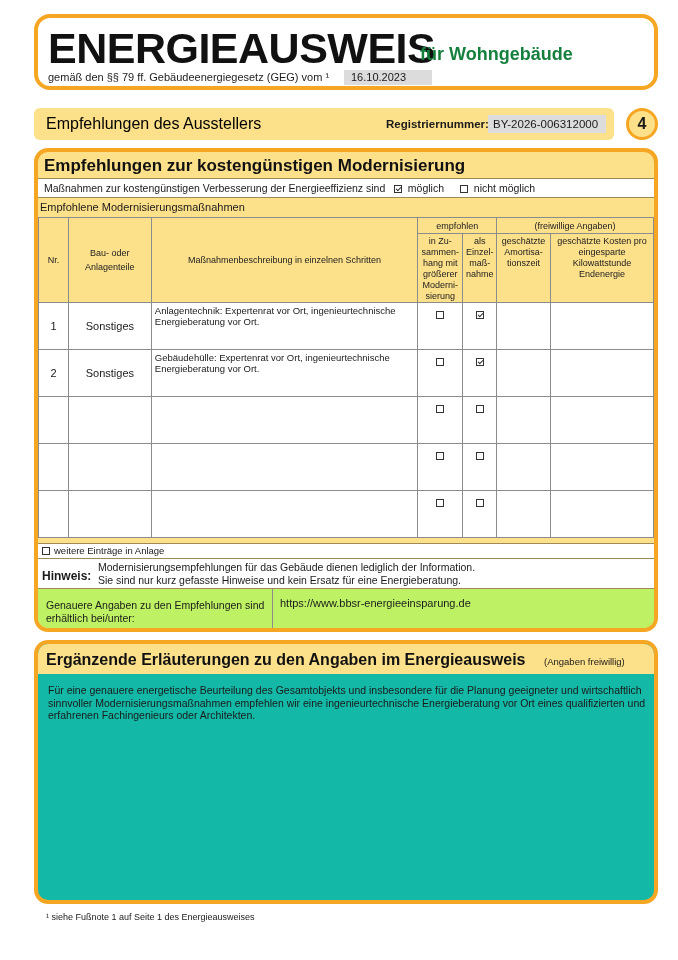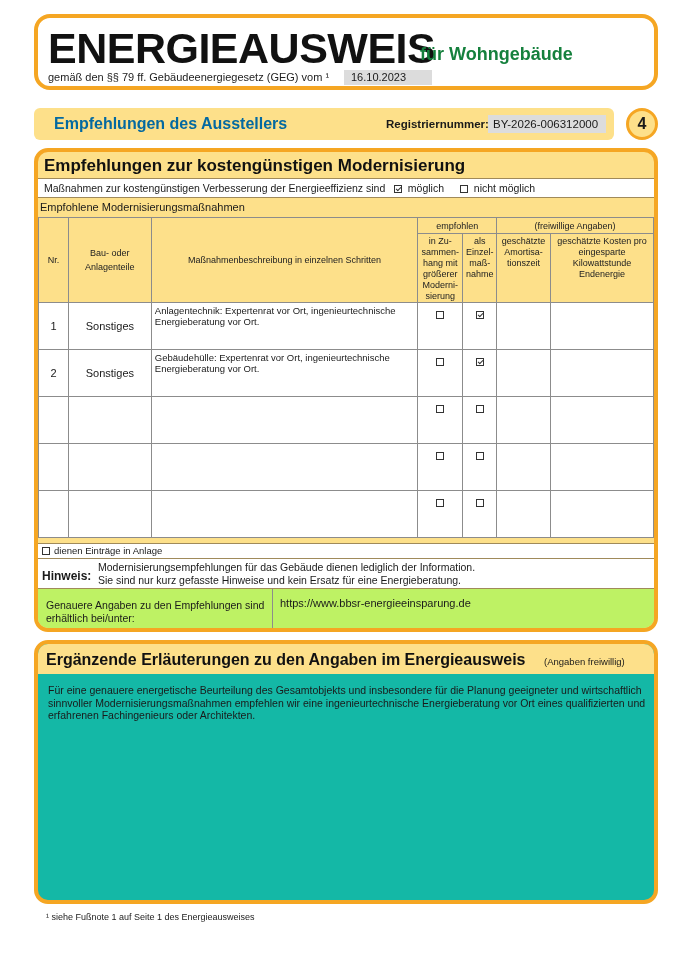--- a/index.html
+++ b/index.html
@@ -12,21 +12,21 @@
   }
   .hdr-title { position: absolute; left: 10px; top: 6px; font-size: 43px; font-weight: bold; letter-spacing: -0.5px; color: #111; }
   .hdr-sub { position: absolute; left: 382px; top: 26px; font-size: 18px; font-weight: bold; color: #15803d; }
   .hdr-line { position: absolute; left: 10px; top: 53px; font-size: 11px; color: #222; }
   .hdr-date { position: absolute; left: 306px; top: 52px; width: 88px; height: 15px; background: #dcdcdc; font-size: 11px; padding-left: 7px; line-height: 15px; }
 
   .sec-bar {
     position: absolute; left: 34px; top: 108px; width: 580px; height: 32px;
     background: #fde08a; border-radius: 6px;
   }
-  .sec-title { position: absolute; left: 20px; top: 7px; font-size: 16px; font-weight: bold; color: #0369a1; }
+  .sec-title { position: absolute; left: 12px; top: 7px; font-size: 16px; font-weight: normal; color: #000000; }
   .reg-label { position: absolute; left: 352px; top: 10px; font-size: 11.5px; font-weight: bold; }
   .reg-value { position: absolute; left: 454px; top: 7px; width: 118px; height: 18px; background: #dcdcdc; font-size: 11.5px; line-height: 18px; padding-left: 5px; }
   .page-num {
     position: absolute; left: 626px; top: 108px; width: 32px; height: 32px; border-radius: 50%;
     border: 3px solid #f5a623; background: #fde08a; font-weight: bold; font-size: 16px;
     text-align: center; line-height: 26px;
   }
 
   .box1 {
     position: absolute; left: 34px; top: 148px; width: 624px; height: 484px;
@@ -168,21 +168,21 @@
           <td class="cbc"><span class="cb"></span></td>
           <td class="cbc"><span class="cb"></span></td>
           <td class=""></td>
           <td class=""></td>
         </tr>
       </tbody>
   </table>
 
   <div class="row-abs more-row">
     <span class="cb" id="more-cb" style="position:absolute;left:4px;top:3px"></span>
-    <span>dienen Einträge in Anlage</span>
+    <span>weitere Einträge in Anlage</span>
   </div>
 
   <div class="row-abs hint-row">
     <div class="hint-label">Hinweis:</div>
     <div class="hint-text">
       <div>Modernisierungsempfehlungen für das Gebäude dienen lediglich der Information.</div>
       <div>Sie sind nur kurz gefasste Hinweise und kein Ersatz für eine Energieberatung.</div>
     </div>
   </div>
 

